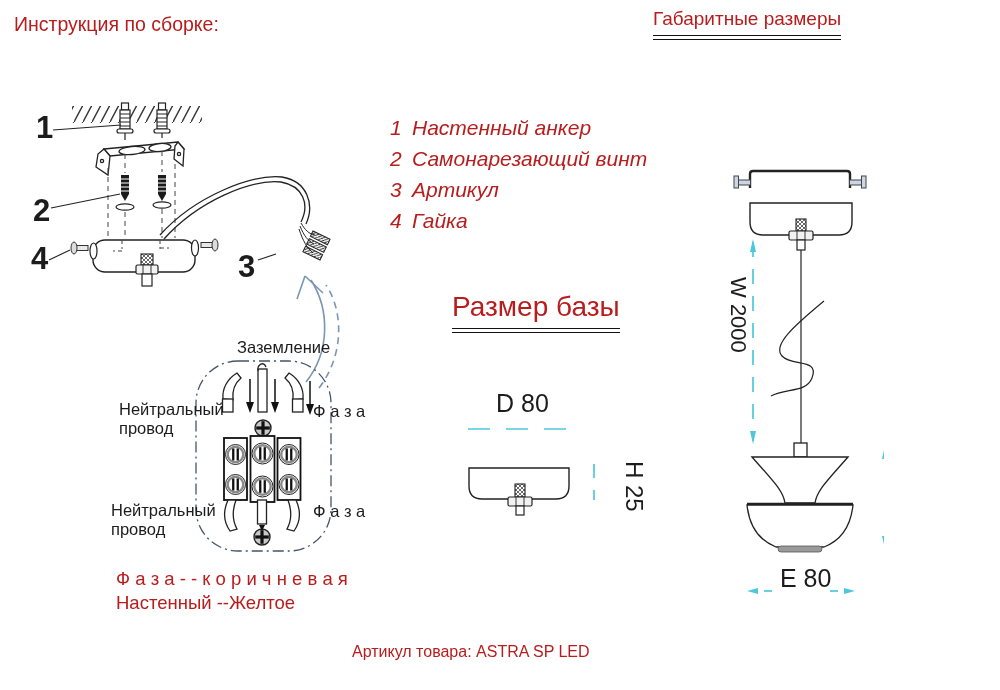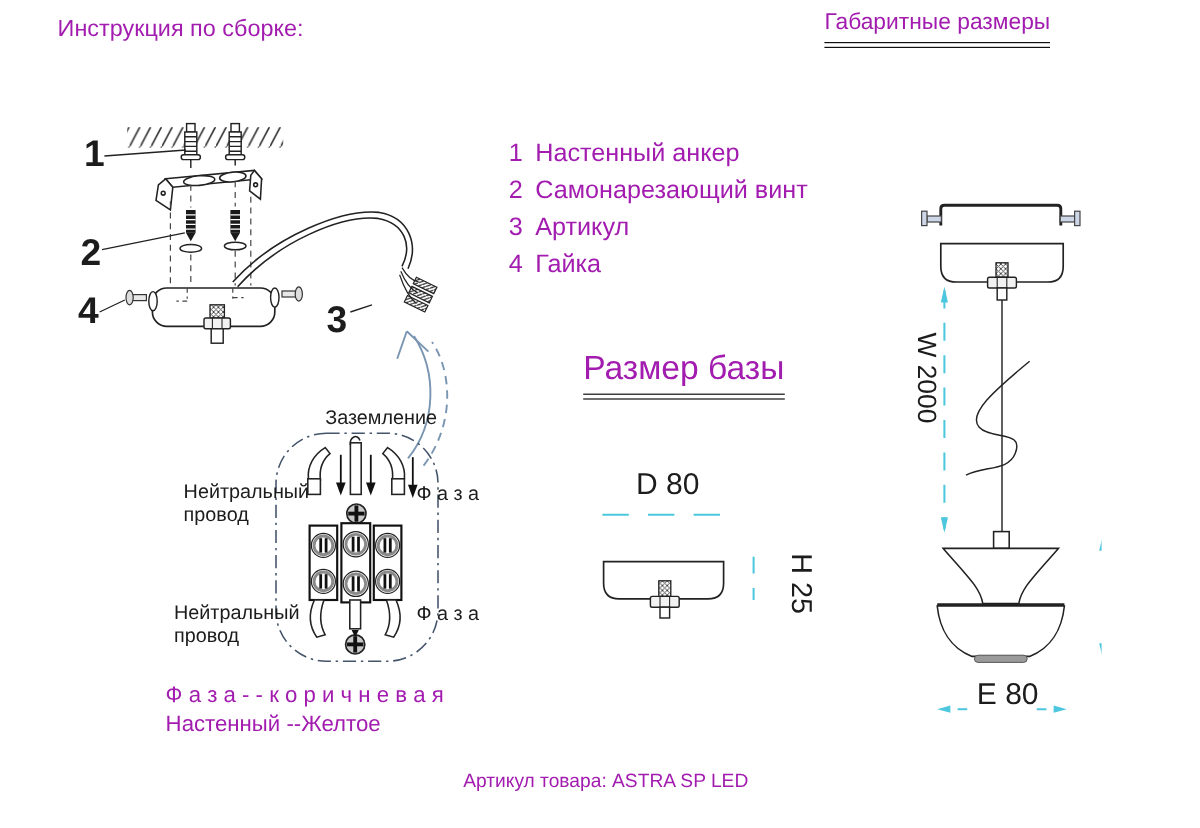--- a/index.html
+++ b/index.html
@@ -1,27 +1,27 @@
 <!DOCTYPE html>
 <html><head>
 <meta charset="utf-8">
 <style>
   html,body{margin:0;padding:0;background:#fff;}
   #canvas{position:relative;width:884px;height:690px;background:#ffffff;overflow:hidden;
-          font-family:"Liberation Sans","DejaVu Sans",sans-serif;color:#a21caf;margin-left:34px;}
+          font-family:"Liberation Sans","DejaVu Sans",sans-serif;color:#b91c1c;}
   .abs{position:absolute;}
   .title-left{left:14px;top:13px;font-size:19.5px;}
   .title-right{left:653px;top:8px;font-size:19px;}
   .dbl::after{content:"";display:block;height:3px;border-top:1.4px solid #111;
               border-bottom:1.4px solid #111;margin-top:5px;}
   .parts{left:390px;top:112px;font-size:21px;line-height:31px;}
-  .parts .row{white-space:nowrap;}
+  .parts .row{white-space:nowrap;font-style:italic;}
   .parts .num{display:inline-block;min-width:13px;margin-right:9px;}
   .base-head{left:452px;top:291px;font-size:28px;}
-  .legend{left:104px;top:567px;font-size:18.5px;line-height:24px;}
+  .legend{left:116px;top:567px;font-size:18.5px;line-height:24px;}
   .sku{left:352px;top:643px;font-size:16px;}
   svg{position:absolute;overflow:visible;}
   svg text{font-family:"Liberation Sans","DejaVu Sans",sans-serif;fill:#1c1c1c;}
   .callout{font-size:31px;font-weight:bold;}
   .dimtxt{font-size:25px;}
   .wlabel{font-size:16.5px;}
 </style>
 </head>
 <body>
 

